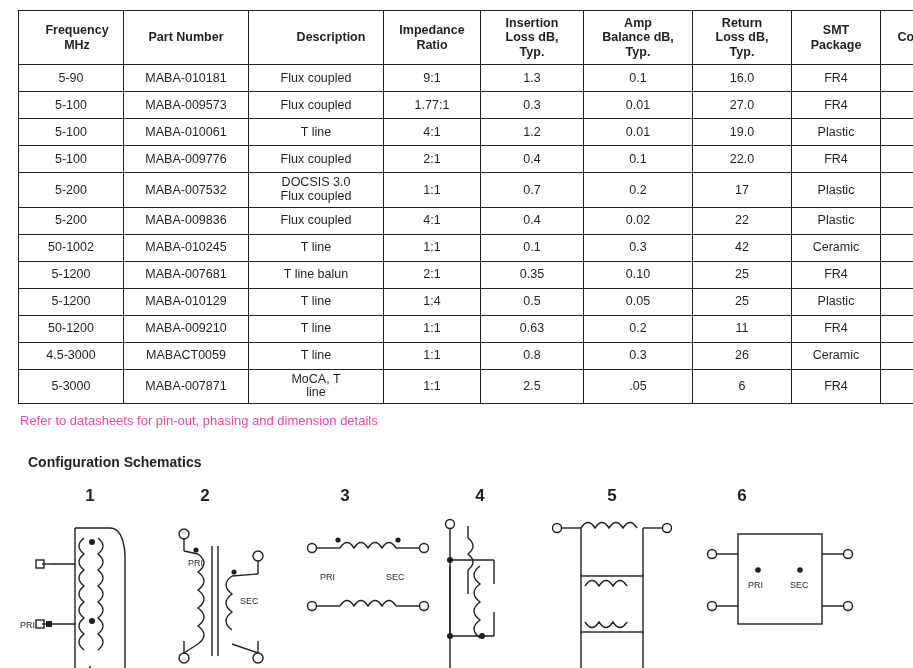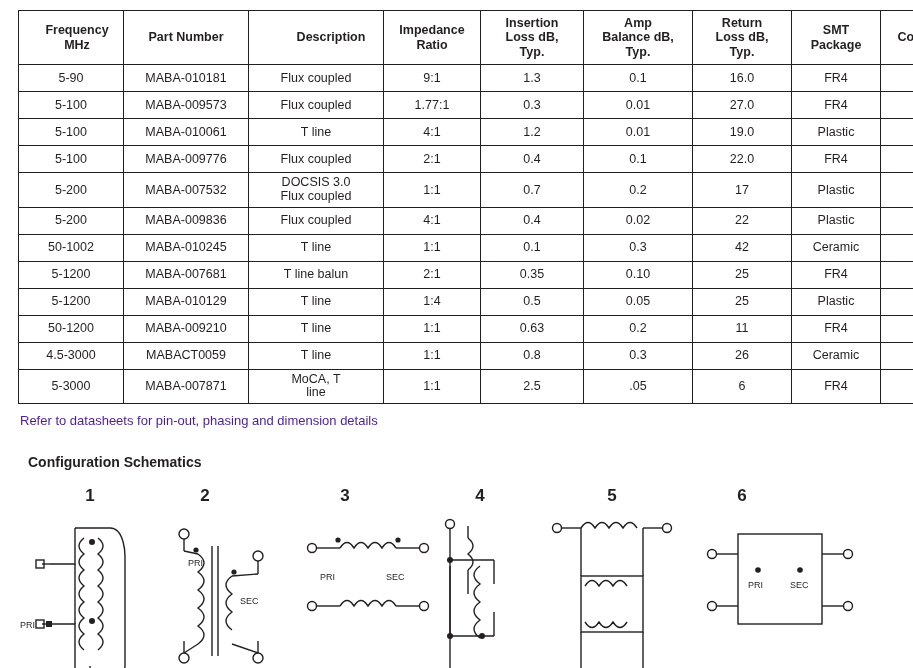--- a/index.html
+++ b/index.html
@@ -38,21 +38,21 @@
     font-weight: bold;
     font-size: 12.5px;
     padding: 5px 2px;
   }
   table.spec td {
     height: 20px;
   }
   .note {
     margin: 9px 0 0 20px;
     font-size: 13px;
-    color: #4c1d95;
+    color: #ec4899;
   }
   .section-title {
     margin: 26px 0 0 28px;
     font-size: 14px;
     font-weight: bold;
     color: #231f20;
   }
   .schematics {
     position: relative;
     margin-top: 8px;

